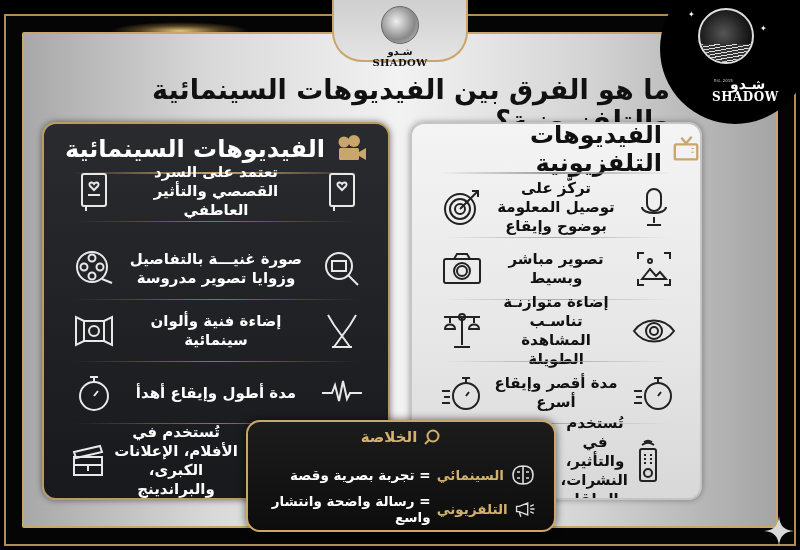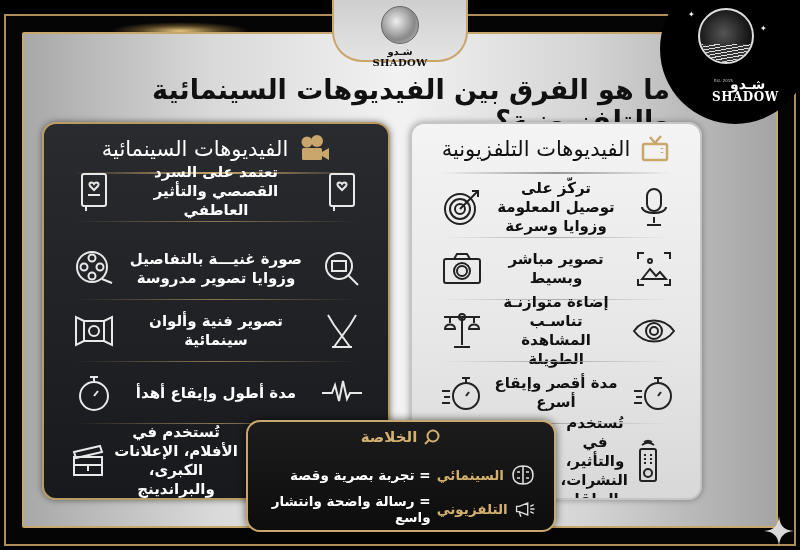--- a/index.html
+++ b/index.html
@@ -71,21 +71,21 @@
   .panel-tv {
     left: 410px; top: 122px; width: 292px; height: 378px;
     background: linear-gradient(180deg, #f4f4f4 0%, #e6e6e6 60%, #d8d8d8 100%);
     border: 2px solid #c5c5c5;
     box-shadow: 0 0 6px rgba(0,0,0,0.35);
   }
   .panel-header {
     height: 50px; display: flex; align-items: center; justify-content: center;
     direction: rtl; gap: 10px; position: relative;
   }
-  .panel-header .title { font-size: 21px; font-weight: normal; }
+  .panel-header .title { font-size: 24px; font-weight: bold; }
   .panel-cinema .panel-header .title { color: #fff; }
   .panel-tv .panel-header .title { color: #111; }
   .panel-header::after {
     content: ""; position: absolute; left: 28px; right: 28px; bottom: 0; height: 2px;
   }
   .panel-cinema .panel-header::after { background: linear-gradient(90deg, transparent, #c9a66b, transparent); }
   .panel-tv .panel-header::after { background: linear-gradient(90deg, transparent, #999, transparent); }
 
   .row {
     position: absolute; left: 0; right: 0; height: 62px;
@@ -205,21 +205,21 @@
     </span>
     <span class="sep"></span>
   </div>
 
   <div class="row" style="top:176px">
     <span class="icon icon-r">
       <svg viewBox="0 0 44 44">
           <path d="M8 6l6 10M36 6l-6 10M14 16l16 22M30 16L14 38M12 38h20"></path>
         </svg>
     </span>
-    <span class="text">تصوير فنية وألوان سينمائية</span>
+    <span class="text">إضاءة فنية وألوان سينمائية</span>
     <span class="icon icon-l">
       <svg viewBox="0 0 44 44">
           <rect x="12" y="12" width="20" height="20"></rect>
           <circle cx="22" cy="22" r="5"></circle>
           <path d="M12 12L4 8v28l8-4M32 12l8-4v28l-8-4"></path>
         </svg>
     </span>
     <span class="sep"></span>
   </div>
 
@@ -261,21 +261,21 @@
     <span class="title">الفيديوهات التلفزيونية</span>
   </div>
 
   <div class="row" style="top:52px">
     <span class="icon icon-r">
       <svg viewBox="0 0 44 44">
           <rect x="15" y="4" width="14" height="22" rx="7"></rect>
           <path d="M10 22c0 8 24 8 24 0M22 32v6M15 40h14"></path>
         </svg>
     </span>
-    <span class="text">تركّز على توصيل المعلومة وزوايا وسرعة</span>
+    <span class="text">تركّز على توصيل المعلومة بوضوح وإيقاع</span>
     <span class="icon icon-l">
       <svg viewBox="0 0 44 44">
           <circle cx="20" cy="24" r="15"></circle>
           <circle cx="20" cy="24" r="10"></circle>
           <circle cx="20" cy="24" r="5"></circle>
           <path d="M20 24L38 6M32 6h6v6"></path>
         </svg>
     </span>
     <span class="sep"></span>
   </div>

